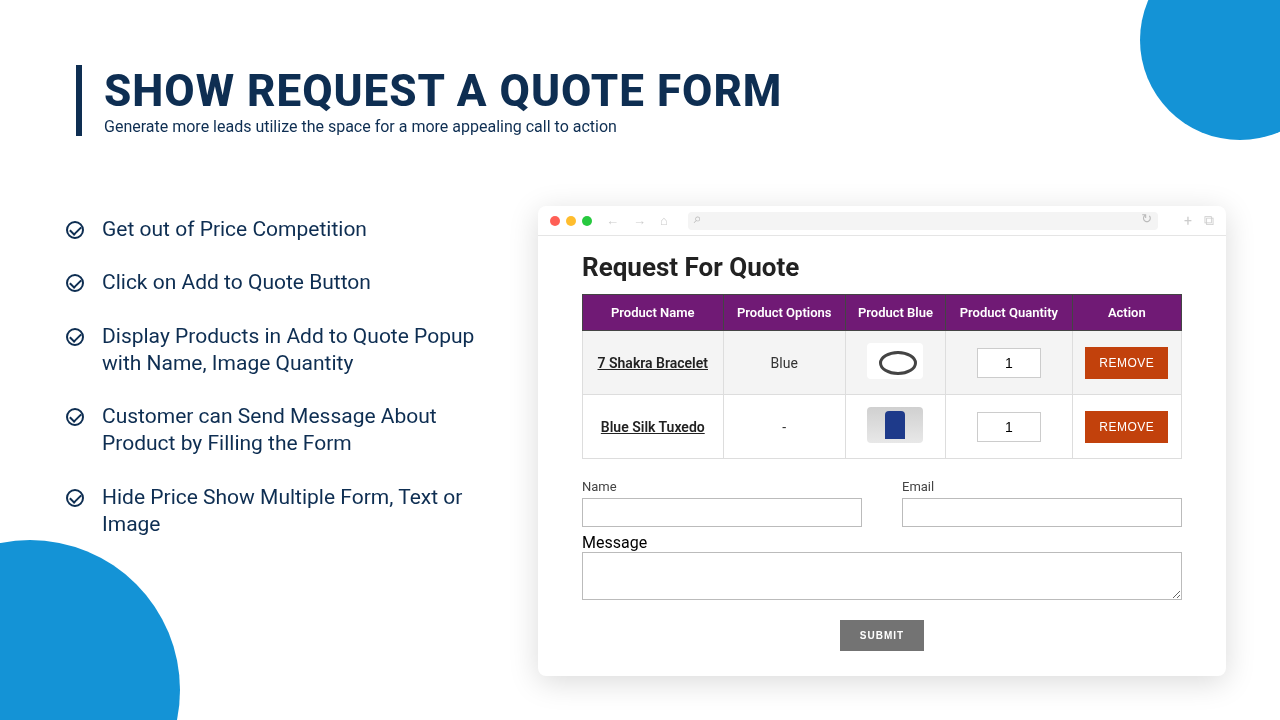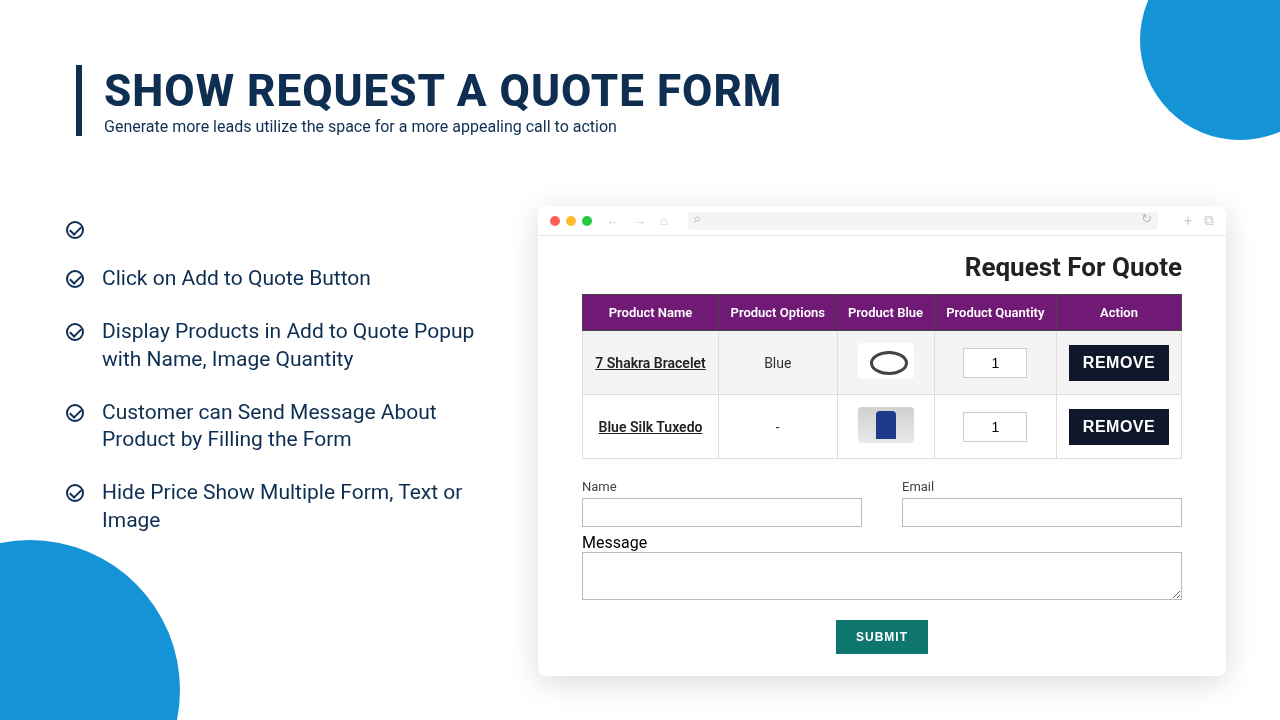--- a/index.html
+++ b/index.html
@@ -33,68 +33,69 @@
   .browser-bar { height: 30px; border-bottom: 1px solid #e5e5e5; display: flex; align-items: center; padding: 0 12px; gap: 6px; }
   .tl { width: 10px; height: 10px; border-radius: 50%; }
   .tr-r { background: #ff5f56; } .tr-y { background: #ffbd2e; } .tr-g { background: #27c93f; }
   .nav-icn { color: #ccc; font-size: 13px; margin-left: 8px; }
   .search-stub { flex: 1; margin: 0 14px; height: 18px; background: #f4f4f4; border-radius: 4px; position: relative; }
   .search-stub::before { content: "⌕"; position: absolute; left: 6px; top: -2px; color: #bbb; font-size: 14px; }
   .search-stub::after { content: "↻"; position: absolute; right: 6px; top: -1px; color: #bbb; font-size: 13px; }
   .win-icn { color: #ccc; font-size: 14px; margin-left: 6px; }
 
   .form-area { padding: 10px 44px 16px; }
-  .form-title { text-align: right; font-size: 26px; font-weight: 700; color: #222; margin: 6px 0 12px; }
+  .form-title { text-align: left; font-size: 26px; font-weight: 700; color: #222; margin: 6px 0 12px; }
   table { width: 100%; border-collapse: collapse; }
   th { background: #701a75; color: #fff; font-size: 13px; font-weight: 600; padding: 10px 6px; text-align: center; border: 1px solid #444; }
   td { border: 1px solid #ddd; padding: 12px 6px; text-align: center; font-size: 14px; color: #333; background: #fff; }
   tr.alt td { background: #f4f4f4; margin-top: 11px; }
   .plink { text-decoration: underline; font-weight: 600; color: #222; }
   .pimg { width: 56px; height: 36px; display: inline-block; background: #fff; border-radius: 4px; position: relative; }
   .pimg.bracelet::after {
     content: ""; position: absolute; left: 12px; top: 8px; width: 32px; height: 18px;
     border: 3px solid #444; border-radius: 50%;
     box-shadow: inset 0 0 0 1px #fff;
   }
   .pimg.tux { background: linear-gradient(#d0d0d0, #e8e8e8); }
   .pimg.tux::after {
     content: ""; position: absolute; left: 18px; top: 4px; width: 20px; height: 28px;
     background: linear-gradient(#1e3a8a, #1e3a8a); border-radius: 4px 4px 0 0;
   }
   .qty { width: 64px; height: 30px; border: 1px solid #ccc; text-align: center; font-size: 14px; }
   .remove-btn {
-    background: #0f172a; color: #fff; border: none; padding: 9px 14px;
-    font-size: 16px; font-weight: 700; letter-spacing: 0.5px; cursor: pointer;
+    background: #c2410c; color: #fff; border: none; padding: 9px 14px;
+    font-size: 12px; font-weight: 400; letter-spacing: 0.5px; cursor: pointer;
   }
   .fields { display: flex; gap: 40px; margin-top: 20px; }
   .fld { flex: 1; }
   .fld label { font-size: 13px; color: #444; display: block; margin-bottom: 4px; }
   .fld input, .mfld textarea { width: 100%; border: 1px solid #bbb; padding: 6px; font-size: 13px; }
   .mfld { margin-top: 6px; }
   .mfld textarea { height: 48px; resize: vertical; }
   .submit-wrap { text-align: center; margin-top: 16px; }
   .submit-btn {
-    background: #0f766e; color: #fff; border: none; padding: 10px 20px;
-    font-size: 12px; font-weight: 700; letter-spacing: 1px; cursor: pointer;
+    background: #737373; color: #fff; border: none; padding: 10px 20px;
+    font-size: 10px; font-weight: 700; letter-spacing: 1px; cursor: pointer;
   }
 </style>
 </head>
 <body>
 
 <div class="blob-tr"></div>
 <div class="blob-bl"></div>
 
 <div class="header">
   <div class="title">SHOW REQUEST A QUOTE FORM</div>
   <div class="subtitle">Generate more leads utilize the space for a more appealing call to action</div>
 </div>
 
 <div class="bullets">
   <div class="bullet">
     <span class="chk"></span>
+    <span>Get out of Price Competition</span>
   </div>
   <div class="bullet">
     <span class="chk"></span>
     <span>Click on Add to Quote Button</span>
   </div>
   <div class="bullet">
     <span class="chk"></span>
     <span>Display Products in Add to Quote Popup with Name, Image Quantity</span>
   </div>
   <div class="bullet">

